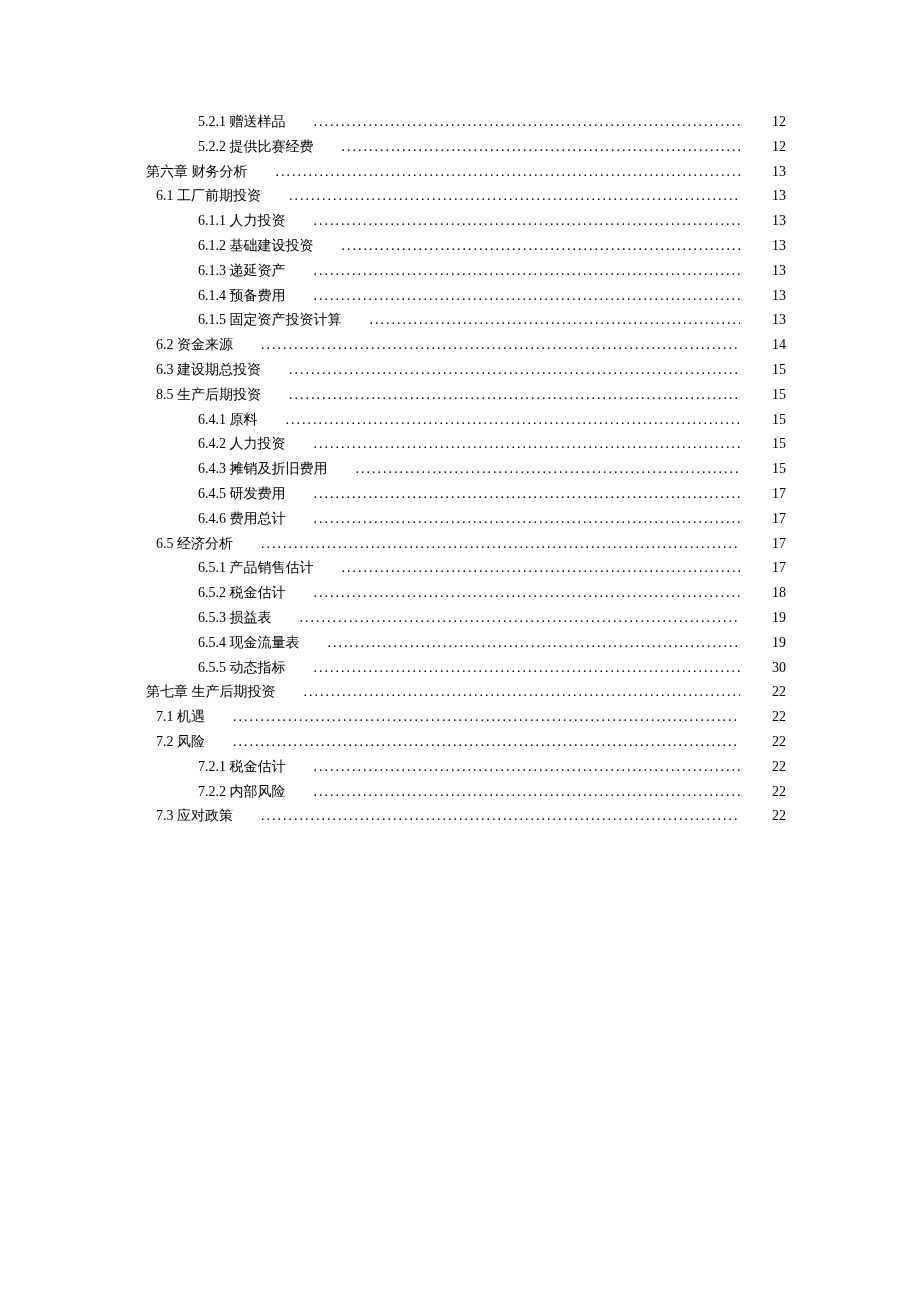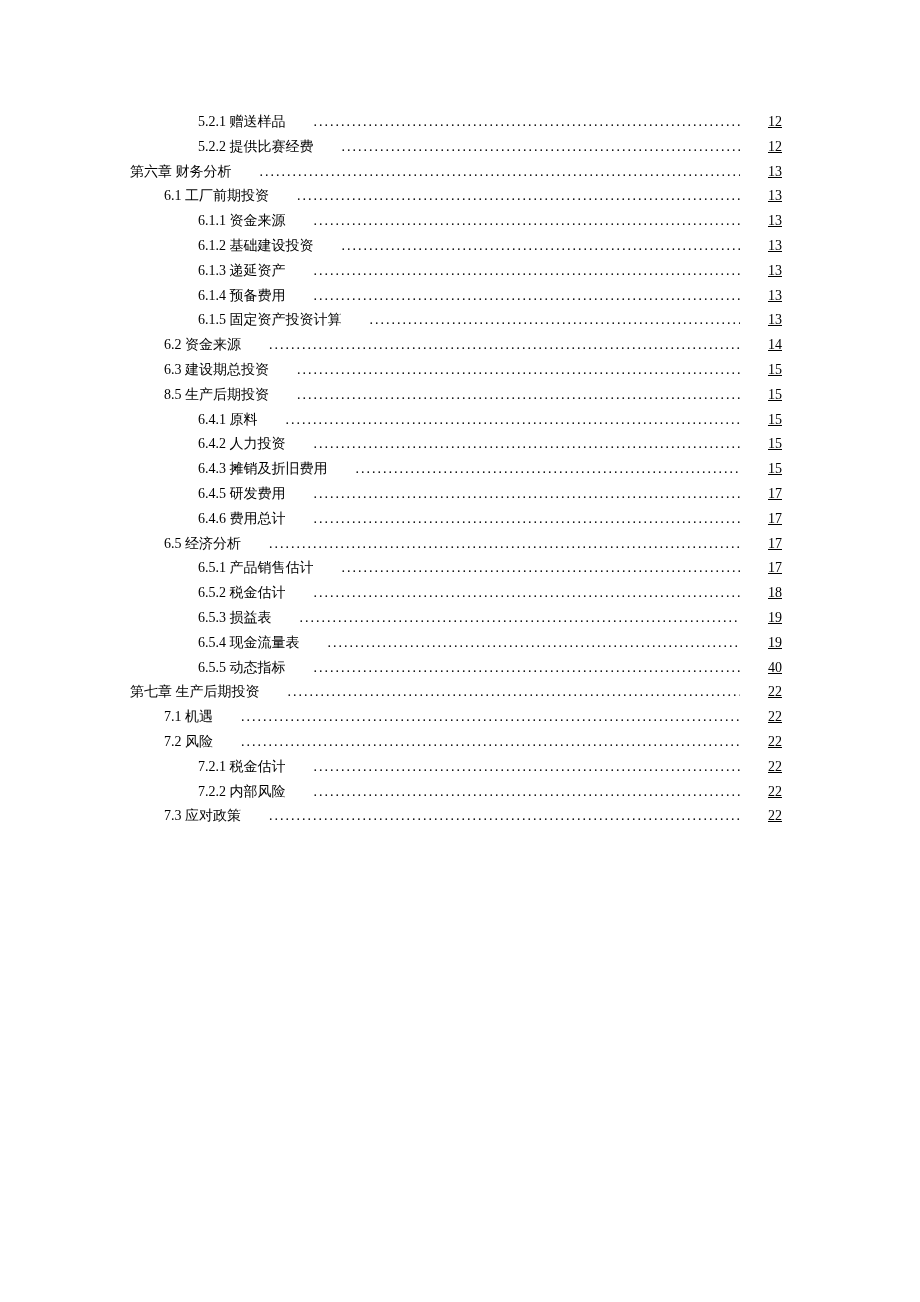--- a/index.html
+++ b/index.html
@@ -25,26 +25,25 @@
     .toc-dots {
       flex: 1 1 auto;
       overflow: hidden;
       letter-spacing: 2px;
     }
     .toc-dots::before {
       content: "..........................................................................................................................................................";
     }
     .toc-page {
       flex: 0 0 auto;
-      text-align: left;
+      text-align: center;
       min-width: 22px;
-      text-decoration: underline;
     }
-    .lvl-0 { margin-left: 0; }
-    .lvl-1 { margin-left: 34px; }
+    .lvl-0 { margin-left: 16px; }
+    .lvl-1 { margin-left: 26px; }
     .lvl-2 { margin-left: 68px; }
   </style>
 </head>
 <body>
 
 <div class="toc" id="toc">
     <div class="toc-row lvl-2">
       <span class="toc-text">5.2.1 赠送样品</span>
       <span class="toc-dots"></span>
       <span class="toc-page">12</span>
@@ -58,21 +57,21 @@
       <span class="toc-text">第六章 财务分析</span>
       <span class="toc-dots"></span>
       <span class="toc-page">13</span>
     </div>
     <div class="toc-row lvl-1">
       <span class="toc-text">6.1 工厂前期投资</span>
       <span class="toc-dots"></span>
       <span class="toc-page">13</span>
     </div>
     <div class="toc-row lvl-2">
-      <span class="toc-text">6.1.1 资金来源</span>
+      <span class="toc-text">6.1.1 人力投资</span>
       <span class="toc-dots"></span>
       <span class="toc-page">13</span>
     </div>
     <div class="toc-row lvl-2">
       <span class="toc-text">6.1.2 基础建设投资</span>
       <span class="toc-dots"></span>
       <span class="toc-page">13</span>
     </div>
     <div class="toc-row lvl-2">
       <span class="toc-text">6.1.3 递延资产</span>
@@ -150,21 +149,21 @@
       <span class="toc-page">19</span>
     </div>
     <div class="toc-row lvl-2">
       <span class="toc-text">6.5.4 现金流量表</span>
       <span class="toc-dots"></span>
       <span class="toc-page">19</span>
     </div>
     <div class="toc-row lvl-2">
       <span class="toc-text">6.5.5 动态指标</span>
       <span class="toc-dots"></span>
-      <span class="toc-page">40</span>
+      <span class="toc-page">30</span>
     </div>
     <div class="toc-row lvl-0">
       <span class="toc-text">第七章 生产后期投资</span>
       <span class="toc-dots"></span>
       <span class="toc-page">22</span>
     </div>
     <div class="toc-row lvl-1">
       <span class="toc-text">7.1 机遇</span>
       <span class="toc-dots"></span>
       <span class="toc-page">22</span>

